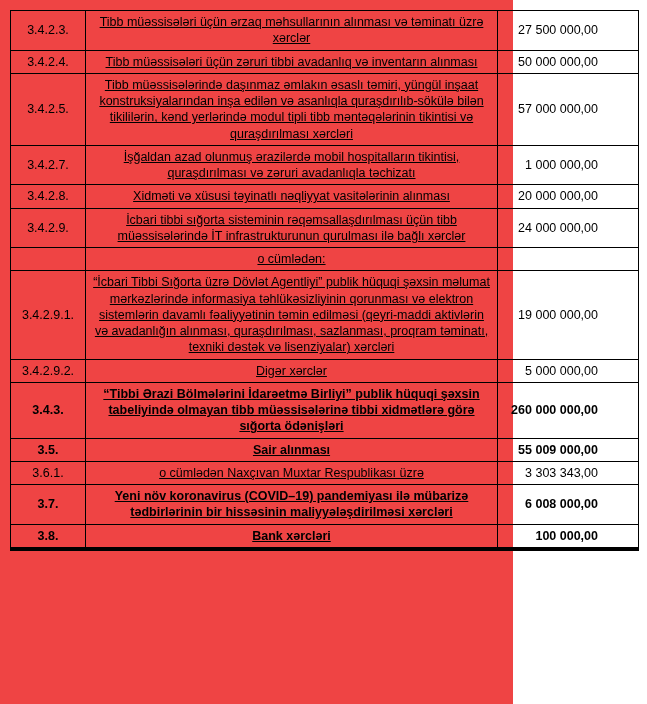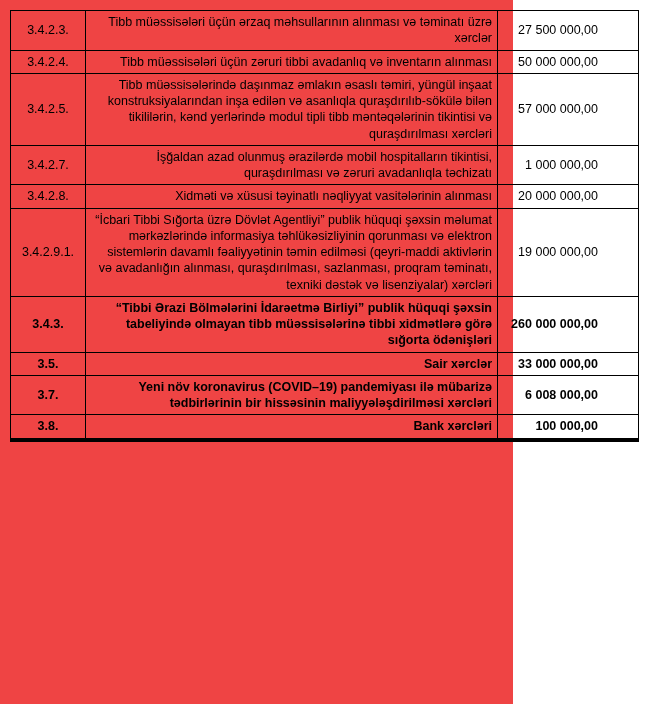--- a/index.html
+++ b/index.html
@@ -37,21 +37,22 @@
     padding: 3px 5px;
     vertical-align: middle;
     overflow: hidden;
   }
   td.code {
     text-align: center;
     padding-left: 2px;
     padding-right: 2px;
   }
   td.desc {
-    text-align: right;
+    text-align: center;
+    text-decoration: underline;
   }
   td.amount {
     text-align: right;
     padding-right: 40px;
     white-space: nowrap;
   }
   tr.bold td {
     font-weight: bold;
   }
 </style>
@@ -90,43 +91,63 @@
     <td class="desc">İşğaldan azad olunmuş ərazilərdə mobil hospitalların tikintisi, quraşdırılması və zəruri avadanlıqla təchizatı</td>
     <td class="amount">1 000 000,00</td>
   </tr>
 
   <tr>
     <td class="code">3.4.2.8.</td>
     <td class="desc">Xidməti və xüsusi təyinatlı nəqliyyat vasitələrinin alınması</td>
     <td class="amount">20 000 000,00</td>
   </tr>
 
+  <tr>
+    <td class="code">3.4.2.9.</td>
+    <td class="desc">İcbari tibbi sığorta sisteminin rəqəmsallaşdırılması üçün tibb müəssisələrində İT infrastrukturunun qurulması ilə bağlı xərclər</td>
+    <td class="amount">24 000 000,00</td>
+  </tr>
 
+  <tr>
+    <td class="code"></td>
+    <td class="desc">o cümlədən:</td>
+    <td class="amount"></td>
+  </tr>
 
   <tr>
     <td class="code">3.4.2.9.1.</td>
     <td class="desc">“İcbari Tibbi Sığorta üzrə Dövlət Agentliyi” publik hüquqi şəxsin məlumat mərkəzlərində informasiya təhlükəsizliyinin qorunması və elektron sistemlərin davamlı fəaliyyətinin təmin edilməsi (qeyri-maddi aktivlərin və avadanlığın alınması, quraşdırılması, sazlanması, proqram təminatı, texniki dəstək və lisenziyalar) xərcləri</td>
     <td class="amount">19 000 000,00</td>
   </tr>
 
+  <tr>
+    <td class="code">3.4.2.9.2.</td>
+    <td class="desc">Digər xərclər</td>
+    <td class="amount">5 000 000,00</td>
+  </tr>
 
   <tr class="bold">
     <td class="code">3.4.3.</td>
     <td class="desc">“Tibbi Ərazi Bölmələrini İdarəetmə Birliyi” publik hüquqi şəxsin tabeliyində olmayan tibb müəssisələrinə tibbi xidmətlərə görə sığorta ödənişləri</td>
     <td class="amount">260 000 000,00</td>
   </tr>
 
 
   <tr class="bold">
     <td class="code">3.5.</td>
-    <td class="desc">Sair xərclər</td>
-    <td class="amount">33 000 000,00</td>
+    <td class="desc">Sair alınması</td>
+    <td class="amount">55 009 000,00</td>
   </tr>
 
 
+  <tr>
+    <td class="code">3.6.1.</td>
+    <td class="desc">o cümlədən Naxçıvan Muxtar Respublikası üzrə</td>
+    <td class="amount">3 303 343,00</td>
+  </tr>
 
   <tr class="bold">
     <td class="code">3.7.</td>
     <td class="desc">Yeni növ koronavirus (COVID–19) pandemiyası ilə mübarizə tədbirlərinin bir hissəsinin maliyyələşdirilməsi xərcləri</td>
     <td class="amount">6 008 000,00</td>
   </tr>
 
   <tr class="bold">
     <td class="code">3.8.</td>
     <td class="desc">Bank xərcləri</td>

